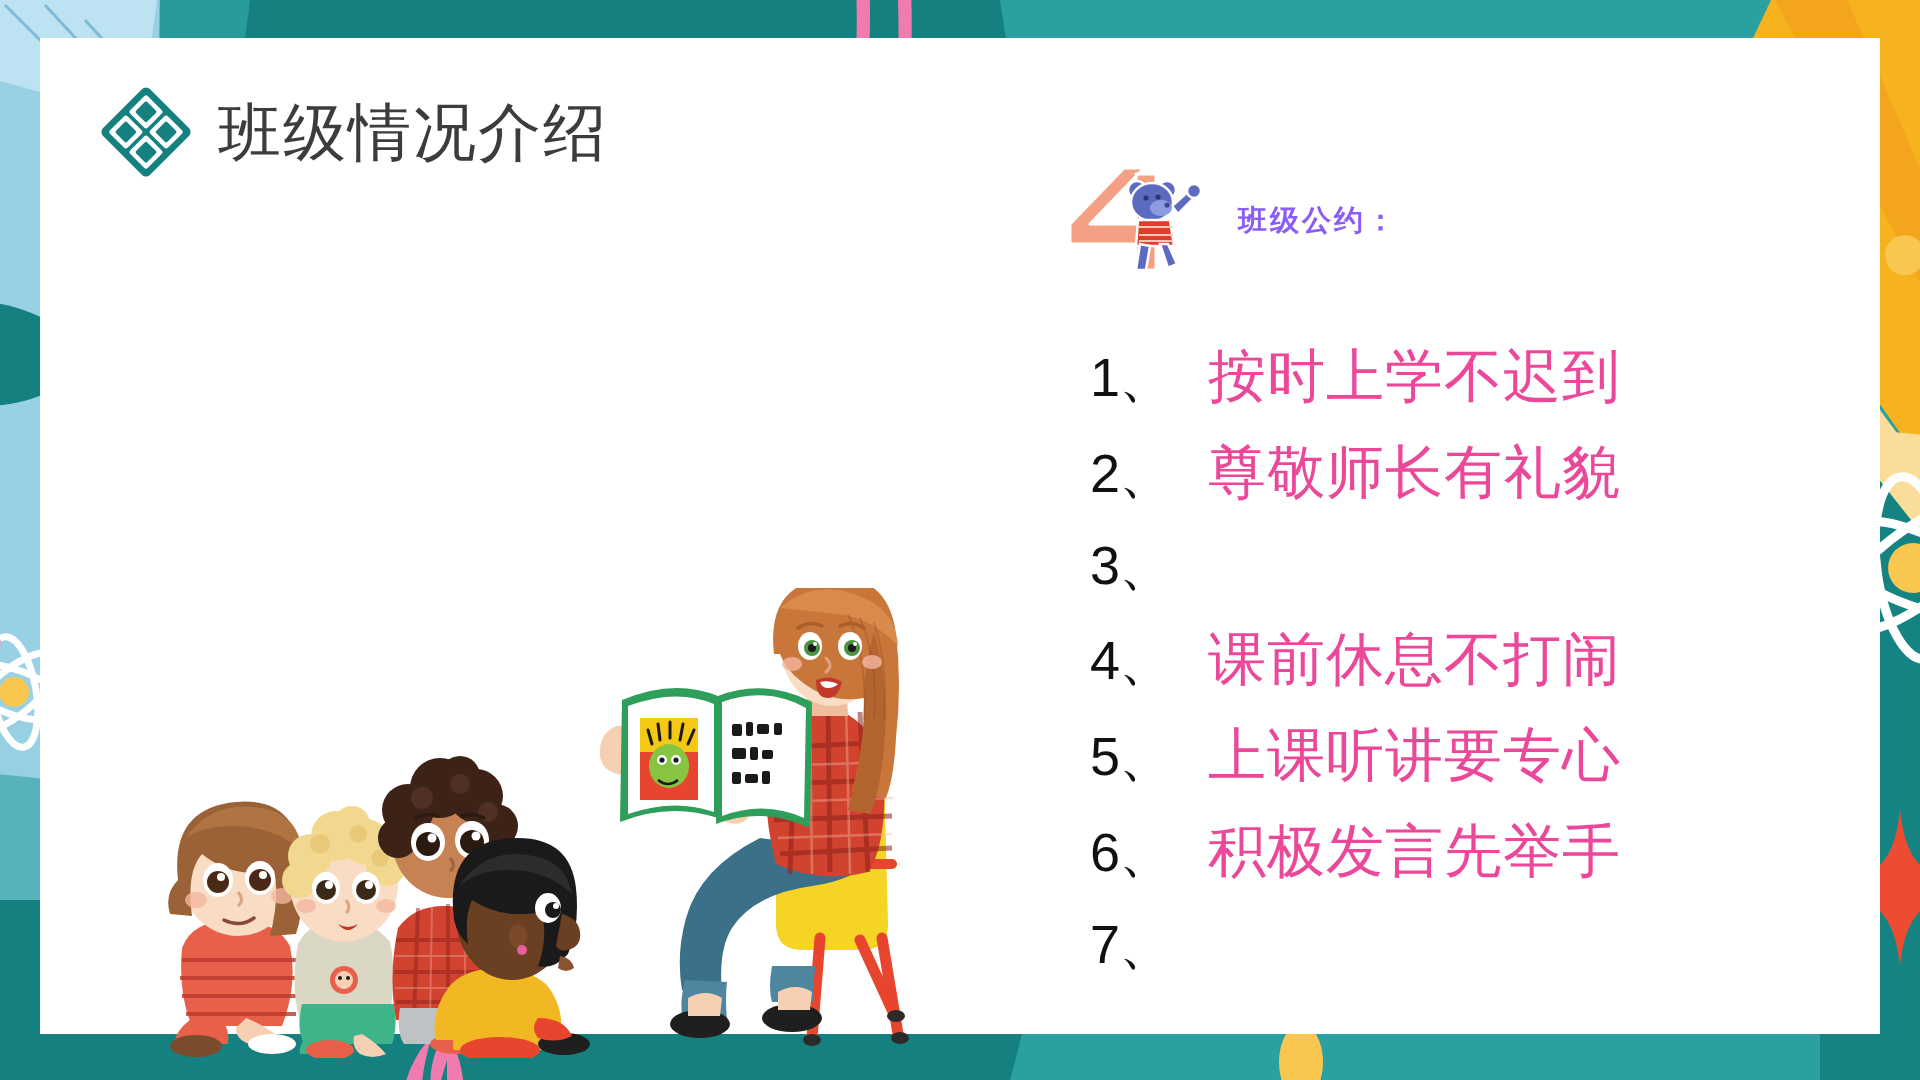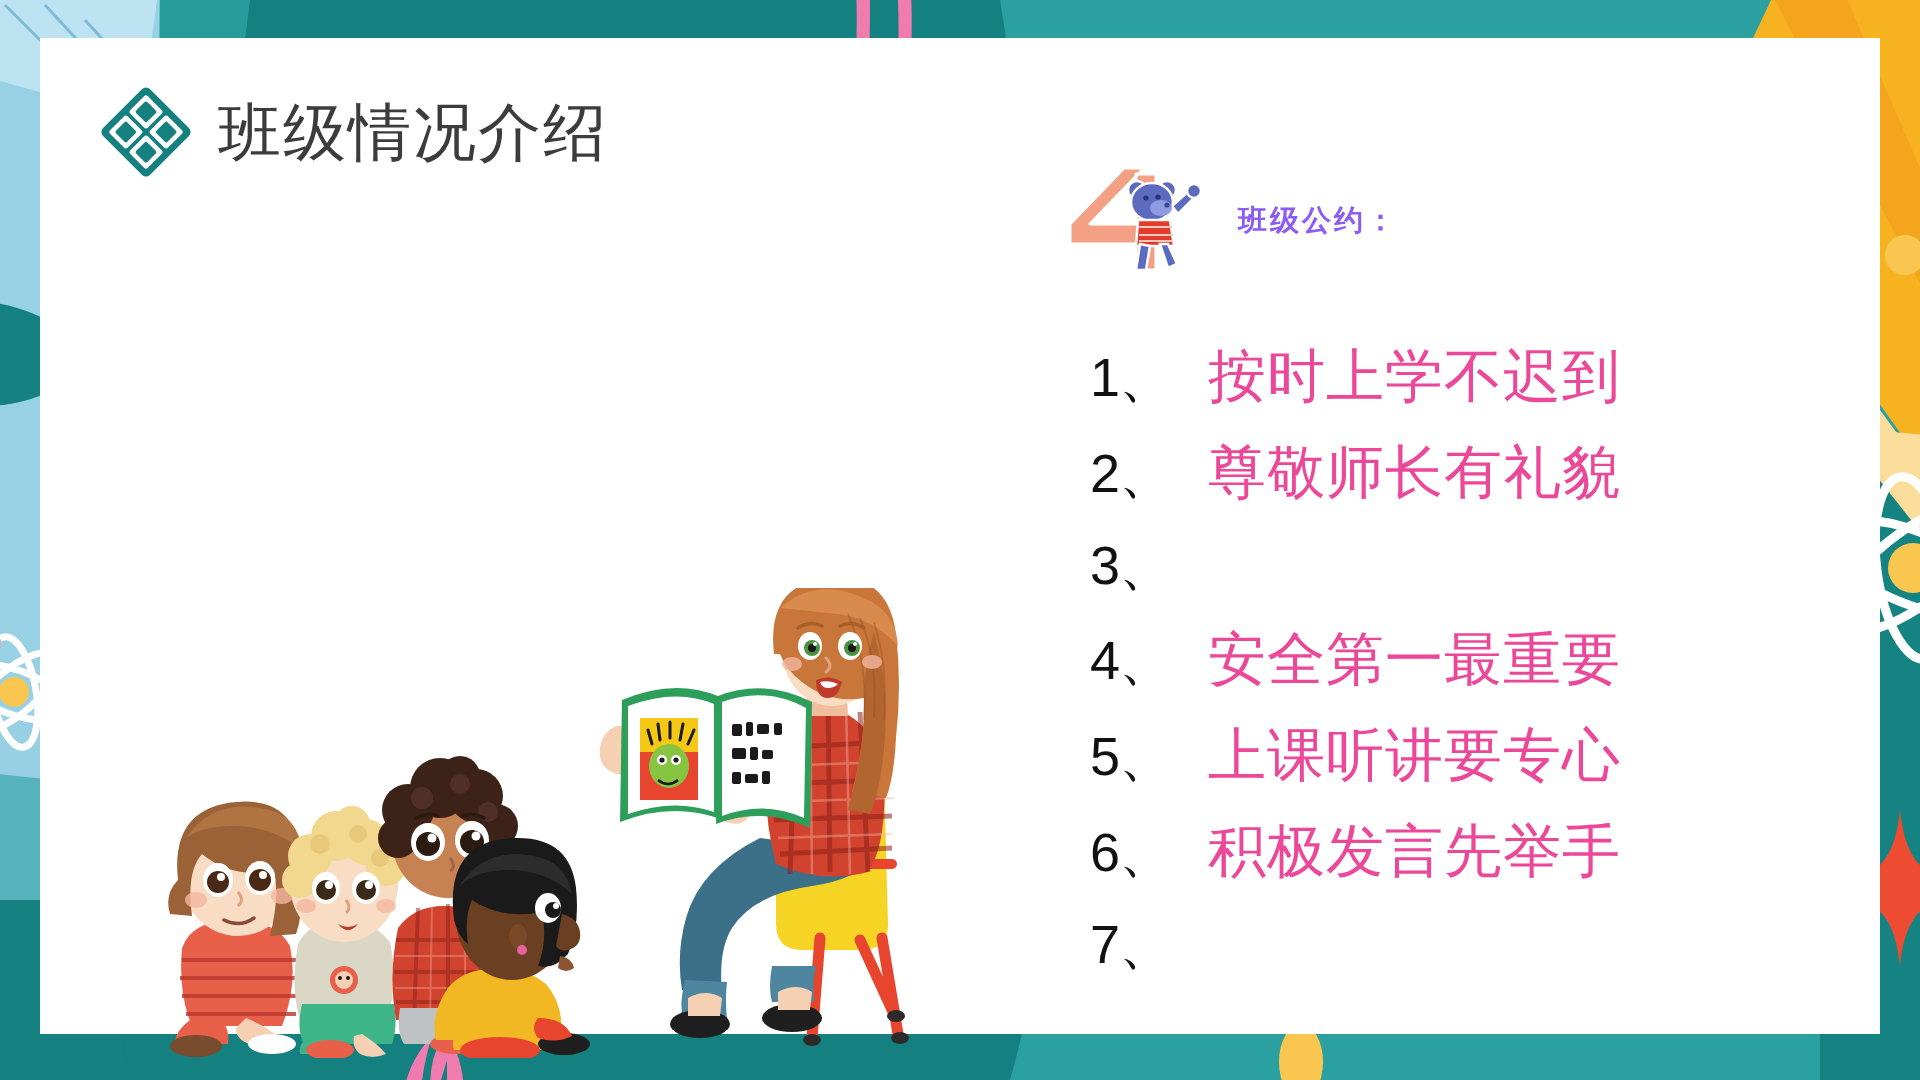--- a/index.html
+++ b/index.html
@@ -230,21 +230,21 @@
       </div>
       <div class="rule-row">
         <span class="rule-num">2、</span>
         <span class="rule-text">尊敬师长有礼貌</span>
       </div>
       <div class="rule-row">
         <span class="rule-num">3、</span>
       </div>
       <div class="rule-row">
         <span class="rule-num">4、</span>
-        <span class="rule-text">安全第一最重要</span>
+        <span class="rule-text">课前休息不打闹</span>
       </div>
       <div class="rule-row">
         <span class="rule-num">5、</span>
         <span class="rule-text">上课听讲要专心</span>
       </div>
       <div class="rule-row">
         <span class="rule-num">6、</span>
         <span class="rule-text">积极发言先举手</span>
       </div>
       <div class="rule-row">

